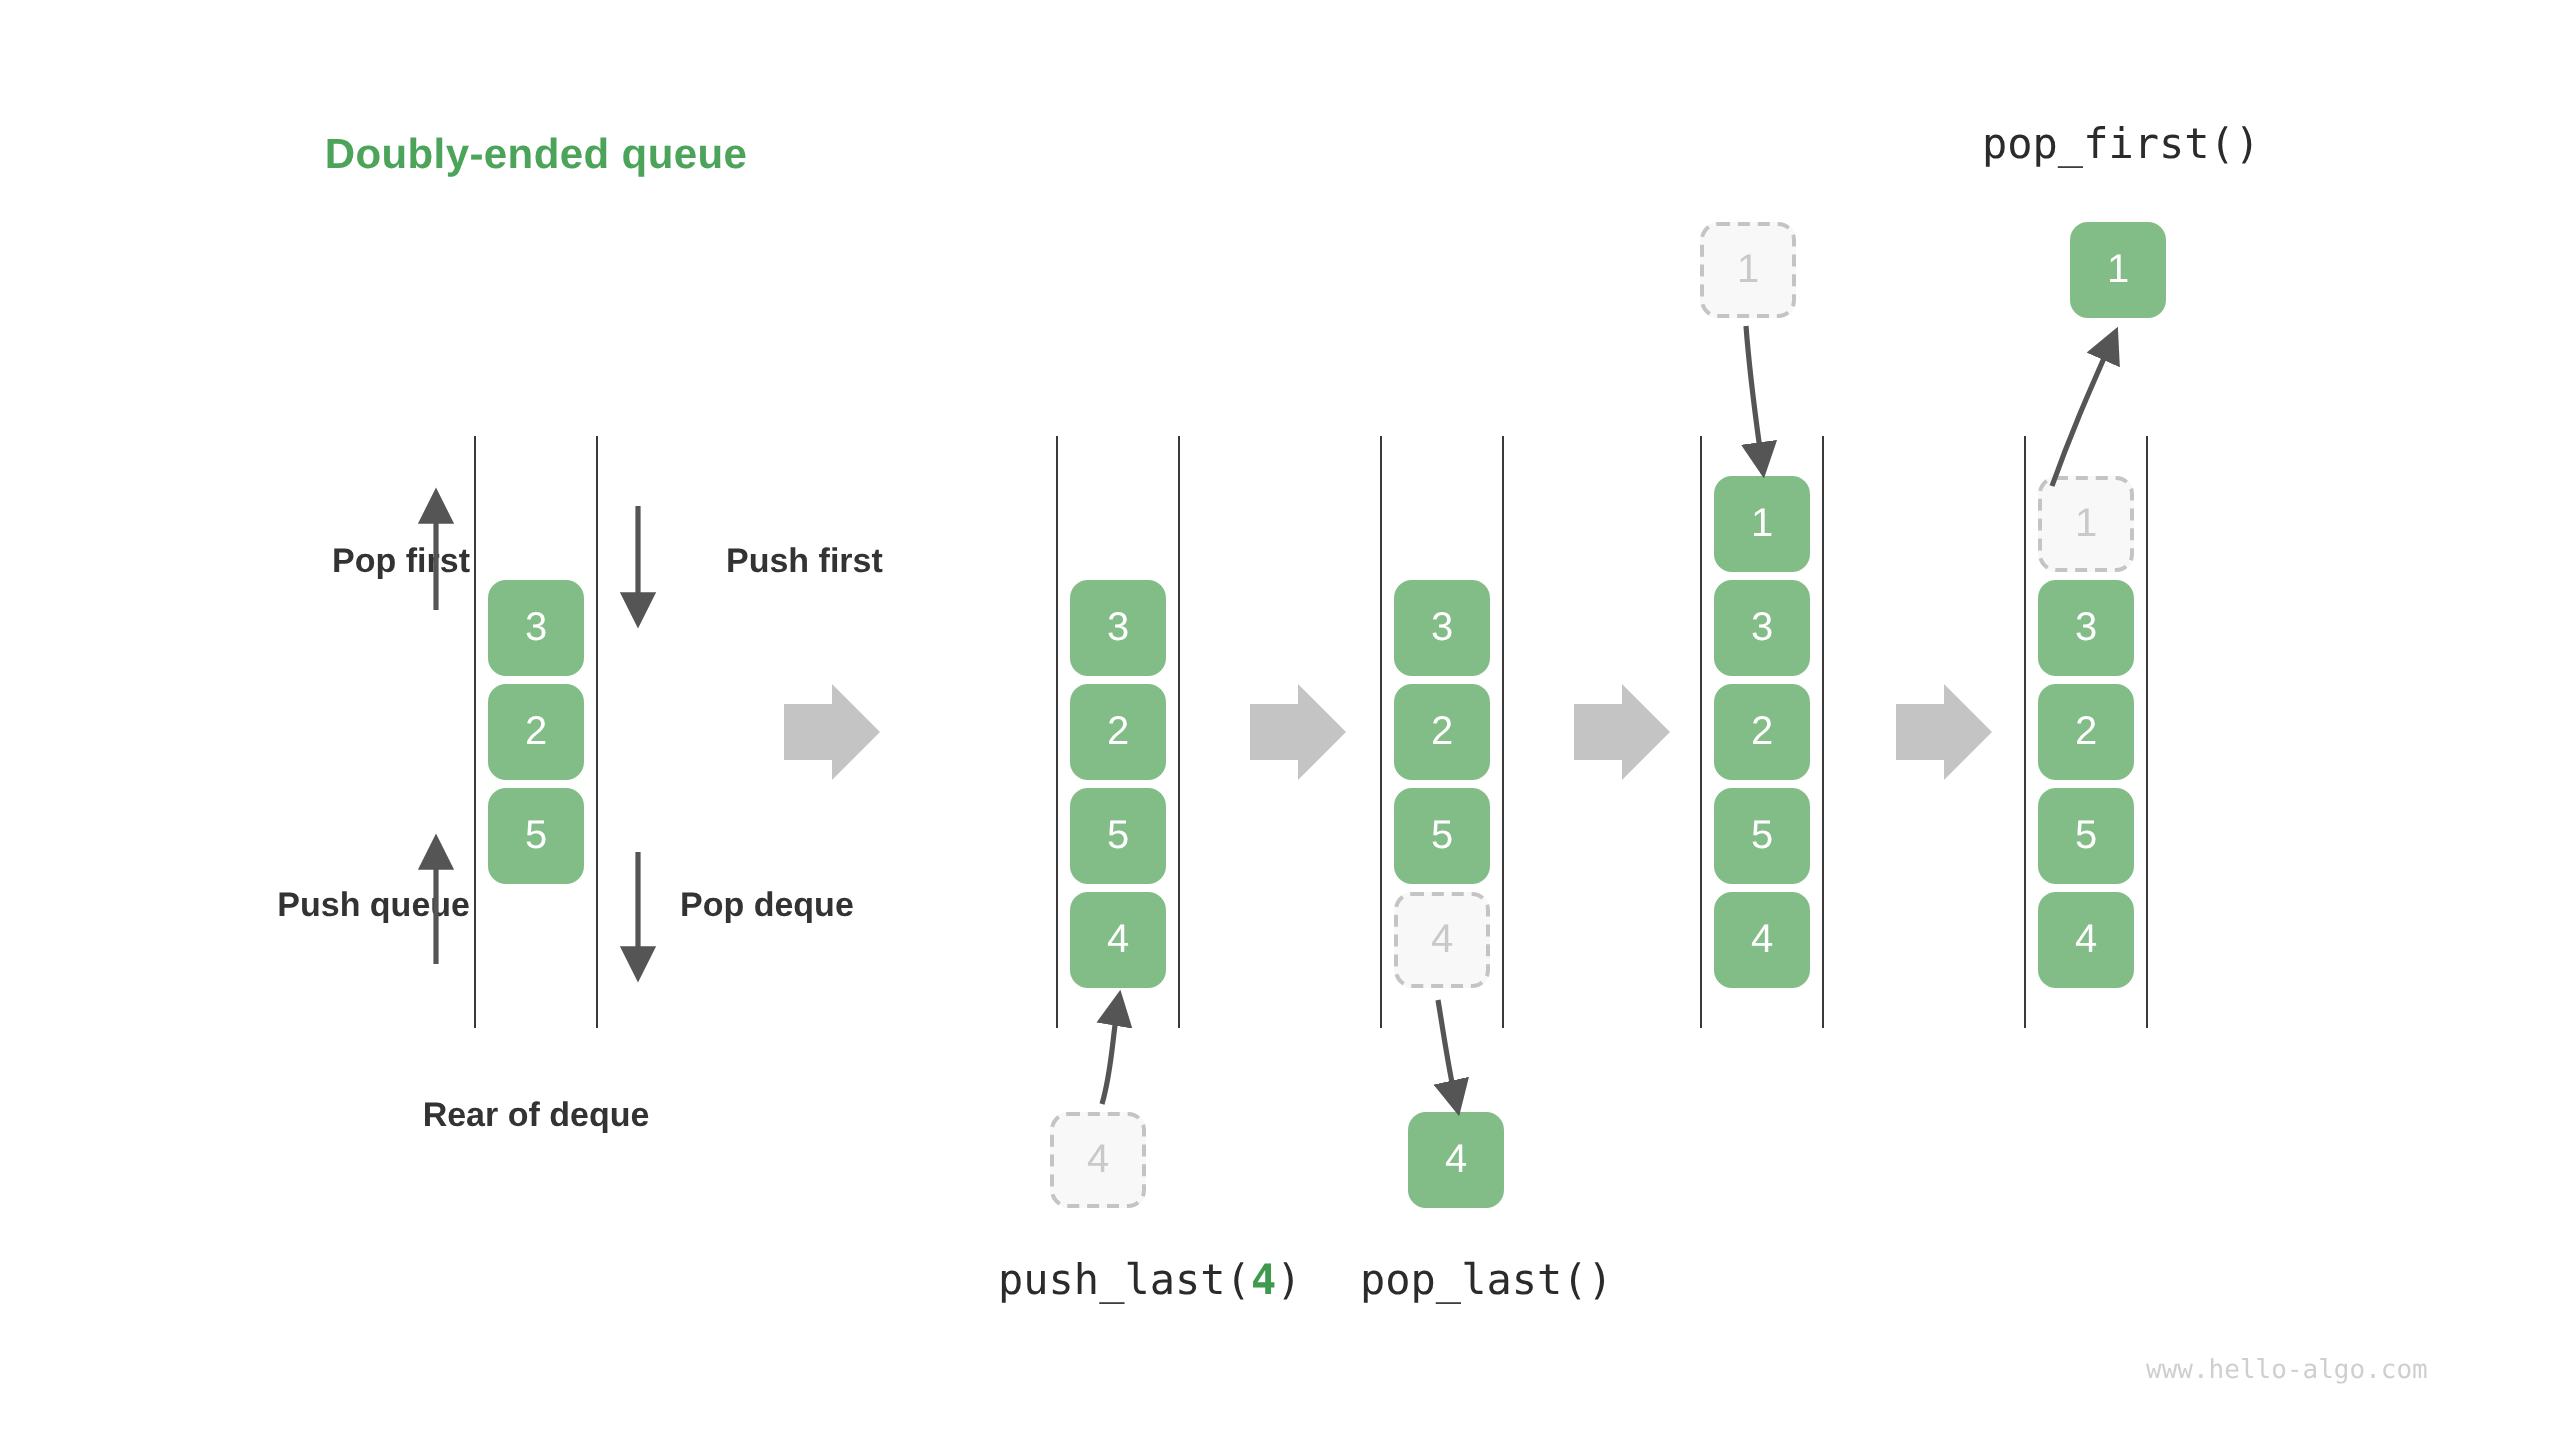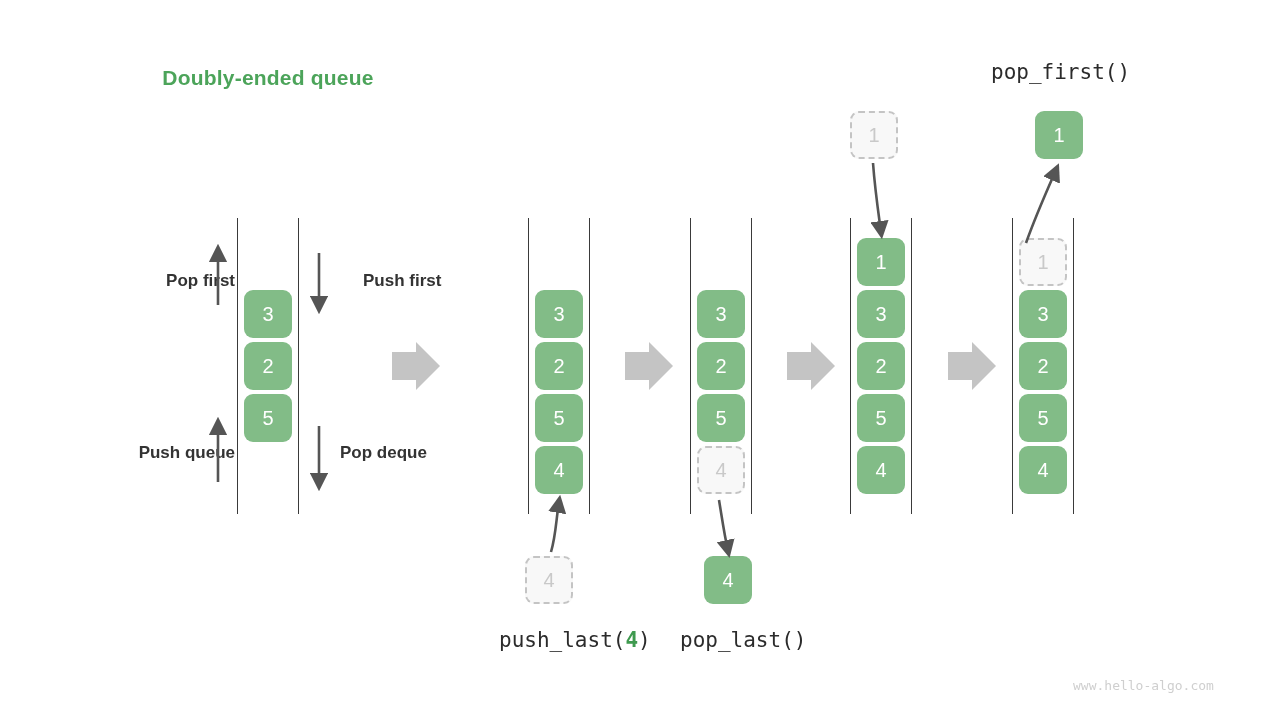--- a/index.html
+++ b/index.html
@@ -72,20 +72,21 @@
   
   svg.overlay{position:absolute;left:0;top:0;width:1280px;height:720px;pointer-events:none;}
 </style>
 </head>
 <body>
 
 <div id="stage">
 
   <div class="abs title" style="left:147px;top:58px;width:242px;">Doubly-ended queue</div>
 
+  <div class="abs bold-label" style="left:147px;top:548px;width:242px;">Rear of deque</div>
 
   <div class="abs bold-label" style="left:60px;top:271px;width:175px;text-align:right;">Pop first</div>
   <div class="abs bold-label" style="left:340px;top:271px;width:175px;text-align:left;margin-left:23px;">Push first</div>
   <div class="abs bold-label" style="left:60px;top:443px;width:175px;text-align:right;">Push queue</div>
   <div class="abs bold-label" style="left:340px;top:443px;width:175px;text-align:left;">Pop deque</div>
 
 
   <div class="abs mono-label" style="left:991px;top:60px;">pop_first()</div>
 
   <div class="abs mono-label" style="left:499px;top:628px;"><span>push_last(</span><span class="val">4</span><span>)</span></div>

